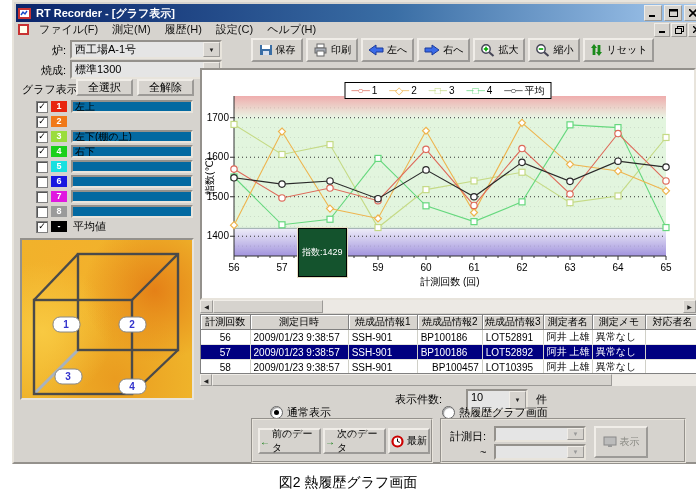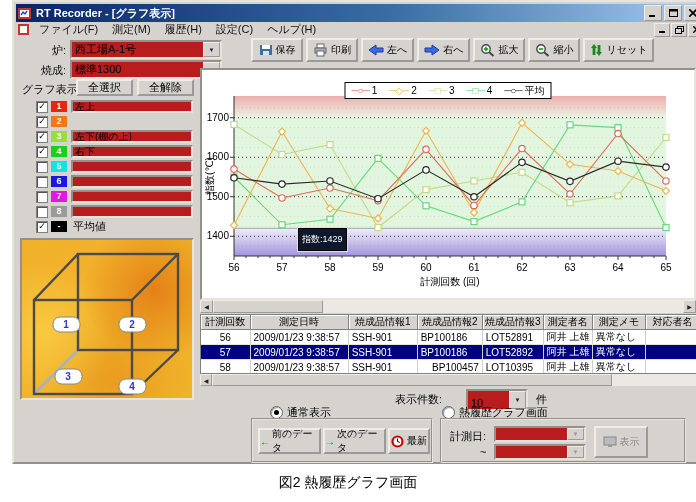--- a/index.html
+++ b/index.html
@@ -7,37 +7,37 @@
   .screen{position:relative;width:696px;height:502px;overflow:hidden;background:#fff;}
   .window{position:absolute;left:0;top:0;width:696px;height:464px;background:#d6d3ce;border:2px outset #e8e4dc;box-sizing:border-box;margin-left:12px;}
   .titlebar{position:absolute;left:2px;top:2px;right:2px;height:18px;background:linear-gradient(90deg,#0a246a,#3a6ea5 55%,#a6caf0);display:flex;align-items:center;padding:0 2px;box-sizing:border-box;}
   .titlebar .title{color:#fff;font-size:11px;font-weight:bold;margin-left:4px;flex:1;white-space:nowrap;overflow:hidden;}
   .winbtn{width:16px;height:14px;background:#d6d3ce;border:1px outset #f0ede8;margin-left:2px;display:flex;align-items:center;justify-content:center;}
   .winbtn svg{display:block;}
   .menubar{position:absolute;left:2px;top:20px;right:2px;height:15px;background:#d6d3ce;display:flex;align-items:center;font-size:11px;color:#111;}
   .menu-item{padding:0 7px;white-space:nowrap;}
   .mdi-btn{width:14px;height:12px;background:#d6d3ce;border:1px outset #f0ede8;margin-left:1px;display:flex;align-items:center;justify-content:center;}
   .lbl{position:absolute;font-size:11px;color:#000;white-space:nowrap;}
-  .combo{position:absolute;height:19px;background:#b91c1c;border:2px inset #e8e4dc;box-sizing:border-box;font-size:11px;display:flex;align-items:flex-end;}
+  .combo{position:absolute;height:19px;background:#e5e5e5;border:2px inset #e8e4dc;box-sizing:border-box;font-size:11px;display:flex;align-items:flex-start;}
   .combo .val{flex:1;padding:0 3px;white-space:nowrap;overflow:hidden;}
   .drop{width:15px;align-self:stretch;background:#d6d3ce;border:1px outset #f0ede8;display:flex;align-items:center;justify-content:center;font-size:6px;color:#222;}
   .toolbar{position:absolute;left:237px;top:36px;display:flex;gap:3px;}
   .tbtn{height:24px;min-width:52px;background:#d6d3ce;border:2px outset #f0ede8;display:flex;align-items:center;justify-content:center;gap:3px;font-size:10px;padding:0 5px;box-sizing:border-box;}
   .btn{background:#d6d3ce;border:2px outset #f0ede8;font-size:11px;display:flex;align-items:center;justify-content:center;box-sizing:border-box;}
-  .sunkenfield{background:#b91c1c;border:2px inset #e8e4dc;box-sizing:border-box;}
+  .sunkenfield{background:#0369a1;border:2px inset #e8e4dc;box-sizing:border-box;}
   .series-row{display:flex;align-items:center;height:15px;}
   .cb{width:10px;height:10px;background:#fff;border:1px solid #808080;box-shadow:inset 1px 1px 0 #555;font-size:9px;line-height:9px;text-align:center;color:#000;font-weight:bold;}
   .swatch{width:16px;height:11px;margin-left:3px;font-size:9px;line-height:11px;text-align:center;color:#fff;font-weight:bold;}
   .sfield{margin-left:4px;width:122px;height:13px;font-size:10px;line-height:10px;padding:0 2px;overflow:hidden;white-space:nowrap;}
   .chartpanel{position:absolute;left:186px;top:66px;width:496px;height:232px;background:#fff;border:2px inset #e8e4dc;box-sizing:border-box;}
   .legend{position:absolute;left:50%;transform:translateX(-50%);top:12px;border:1px solid #000;background:#fff;display:flex;align-items:center;font-size:10px;padding:0 6px;height:15px;white-space:nowrap;z-index:3;}
   .legend .lg{letter-spacing:-1px;margin-right:3px;}
   .legend .lgl{margin-right:12px;color:#000;}
   .legend .lgl:last-child{margin-right:0;}
-  .tooltip{position:absolute;left:96px;top:158px;background:#0f172a;color:#fff;font-size:9px;padding:4px 3px;border:1px solid #000;outline:1px solid #e6e0c4;z-index:4;white-space:nowrap;}
+  .tooltip{position:absolute;left:96px;top:158px;background:#14532d;color:#fff;font-size:9px;padding:17px 3px;border:1px solid #000;outline:1px solid #e6e0c4;z-index:4;white-space:nowrap;}
   .sb{position:absolute;background:#ece9e4;}
   .sb .arrow{position:absolute;background:#d6d3ce;border:1px outset #f0ede8;display:flex;align-items:center;justify-content:center;font-size:6px;color:#222;box-sizing:border-box;}
   .sb .thumb{position:absolute;background:#d6d3ce;border:1px outset #f0ede8;box-sizing:border-box;}
   .tablewrap{position:absolute;left:186px;top:312px;width:497px;height:60px;background:#fff;border:1px solid #808080;box-sizing:border-box;overflow:hidden;}
   table.grid{border-collapse:collapse;table-layout:fixed;width:499px;font-size:10px;}
   table.grid th{background:#d6d3ce;font-weight:normal;border-right:1px solid #808080;border-bottom:1px solid #808080;box-shadow:inset 1px 1px 0 #fff;height:13px;padding:0 2px;white-space:nowrap;overflow:hidden;}
   table.grid td{border-right:1px solid #d0d0c8;border-bottom:1px solid #e4e4de;height:11px;padding:0 3px;white-space:nowrap;overflow:hidden;}
   tr.sel td{background:#000080;color:#fff;}
   .groupbox{position:absolute;border:2px groove #e8e4dc;box-sizing:border-box;}
   .radio{position:absolute;display:flex;align-items:center;font-size:11px;gap:4px;}

